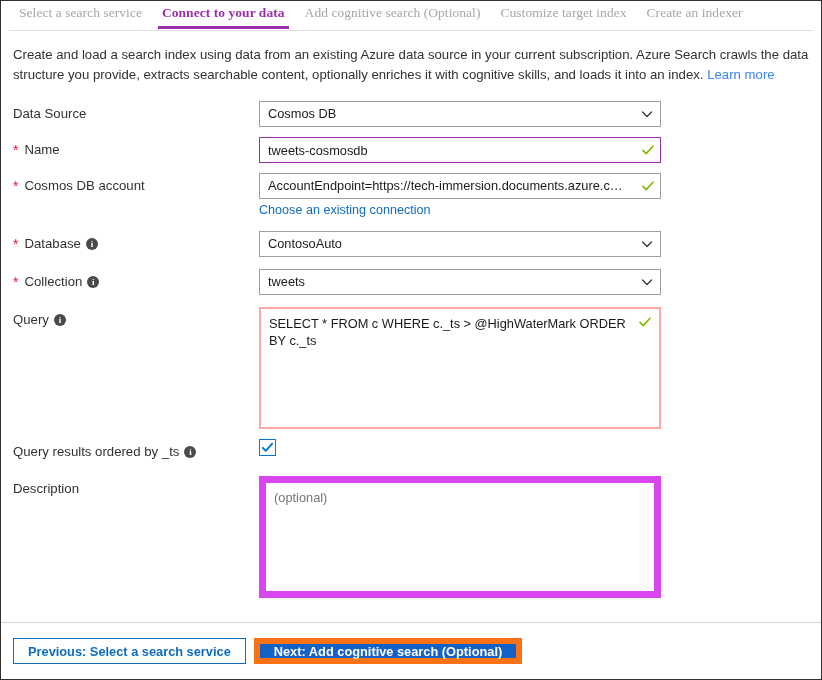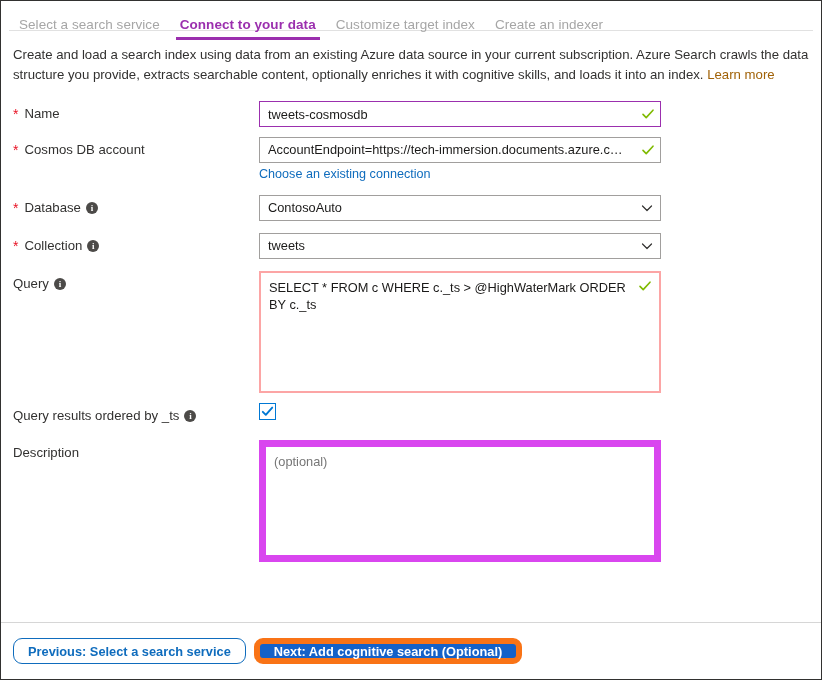--- a/index.html
+++ b/index.html
@@ -36,26 +36,26 @@
     left: 8px;
     right: 8px;
     top: 29px;
     height: 1px;
     background: #e1e1e1;
   }
   .tab {
     position: relative;
     font-size: 13.5px;
     color: #a6a6a6;
-    padding: 16px 10px 8px 10px;
+    padding: 4px 10px 8px 10px;
     white-space: nowrap;
     cursor: pointer;
     background: transparent;
     border: none;
-    font-family: Liberation Sans, sans-serif;
+    font-family: Liberation Serif, serif;
     letter-spacing: 0.05px;
   }
   .tab.active {
     color: #8a2be2;
     color: #9b2fae;
     font-weight: 600;
   }
   .tab.active::after {
     content: "";
     position: absolute;
@@ -69,21 +69,21 @@
 
   
   .intro {
     margin: 14px 12px 0 12px;
     font-size: 13.2px;
     line-height: 20px;
     color: #323130;
     max-width: 800px;
   }
   .intro a {
-    color: #a16207;
+    color: #3b82f6;
     text-decoration: none;
   }
 
   
   .form {
     margin-top: 16px;
     padding: 0 12px;
   }
   .row {
     display: flex;
@@ -258,21 +258,20 @@
   }
   .btn {
     height: 26px;
     font-size: 12.8px;
     font-weight: 600;
     font-family: "Liberation Sans", sans-serif;
     padding: 0 14px;
     cursor: pointer;
     box-sizing: border-box;
     white-space: nowrap;
-    border-radius: 9px;
   }
   .btn-secondary {
     background: #ffffff;
     border: 1px solid #0f6cbd;
     color: #0f6cbd;
     min-width: 212px;
   }
   .btn-primary {
     background: #1461c8;
     border: 6px solid #f97316;
@@ -282,31 +281,47 @@
 </style>
 </head>
 <body>
 
 <div class="page">
 
   <div class="tabstrip">
     <div class="tabstrip-rule"></div>
     <button class="tab">Select a search service</button>
     <button class="tab active">Connect to your data</button>
+    <button class="tab">Add cognitive search (Optional)</button>
     <button class="tab">Customize target index</button>
     <button class="tab">Create an indexer</button>
   </div>
 
   <div class="intro">
     <span>Create and load a search index using data from an existing Azure data source in your current subscription. Azure Search crawls the data structure you provide, extracts searchable content, optionally enriches it with cognitive skills, and loads it into an index.</span>
     <a href="#">Learn more</a>
   </div>
 
   <div class="form">
 
+    <div class="row" style="margin-top:4px;">
+      <div class="label">
+        <span>Data Source</span>
+      </div>
+      <div class="field">
+        <div class="control">
+          <div class="value">Cosmos DB</div>
+          <div class="chevron">
+            <svg width="12" height="12" viewBox="0 0 12 12">
+                <path d="M1.5 4 L6 8.5 L10.5 4" stroke="#323130" stroke-width="1.2" fill="none" stroke-linecap="round" stroke-linejoin="round"></path>
+              </svg>
+          </div>
+        </div>
+      </div>
+    </div>
 
     <div class="row" style="margin-top:10px;">
       <div class="label">
         <span class="req-star">*</span>
         <span>Name</span>
       </div>
       <div class="field">
         <div class="control focused">
           <input class="value" value="tweets-cosmosdb" style="">
           <div class="valid-check">

